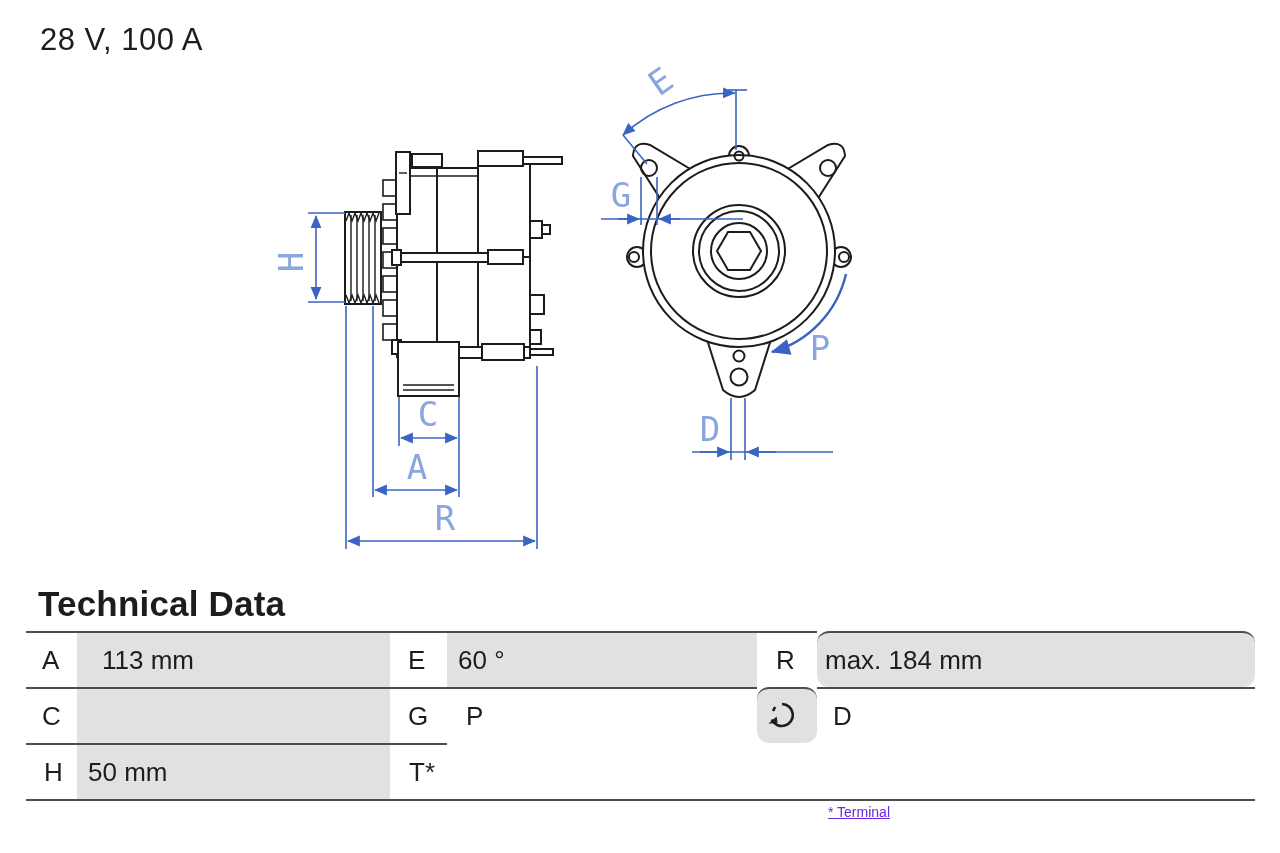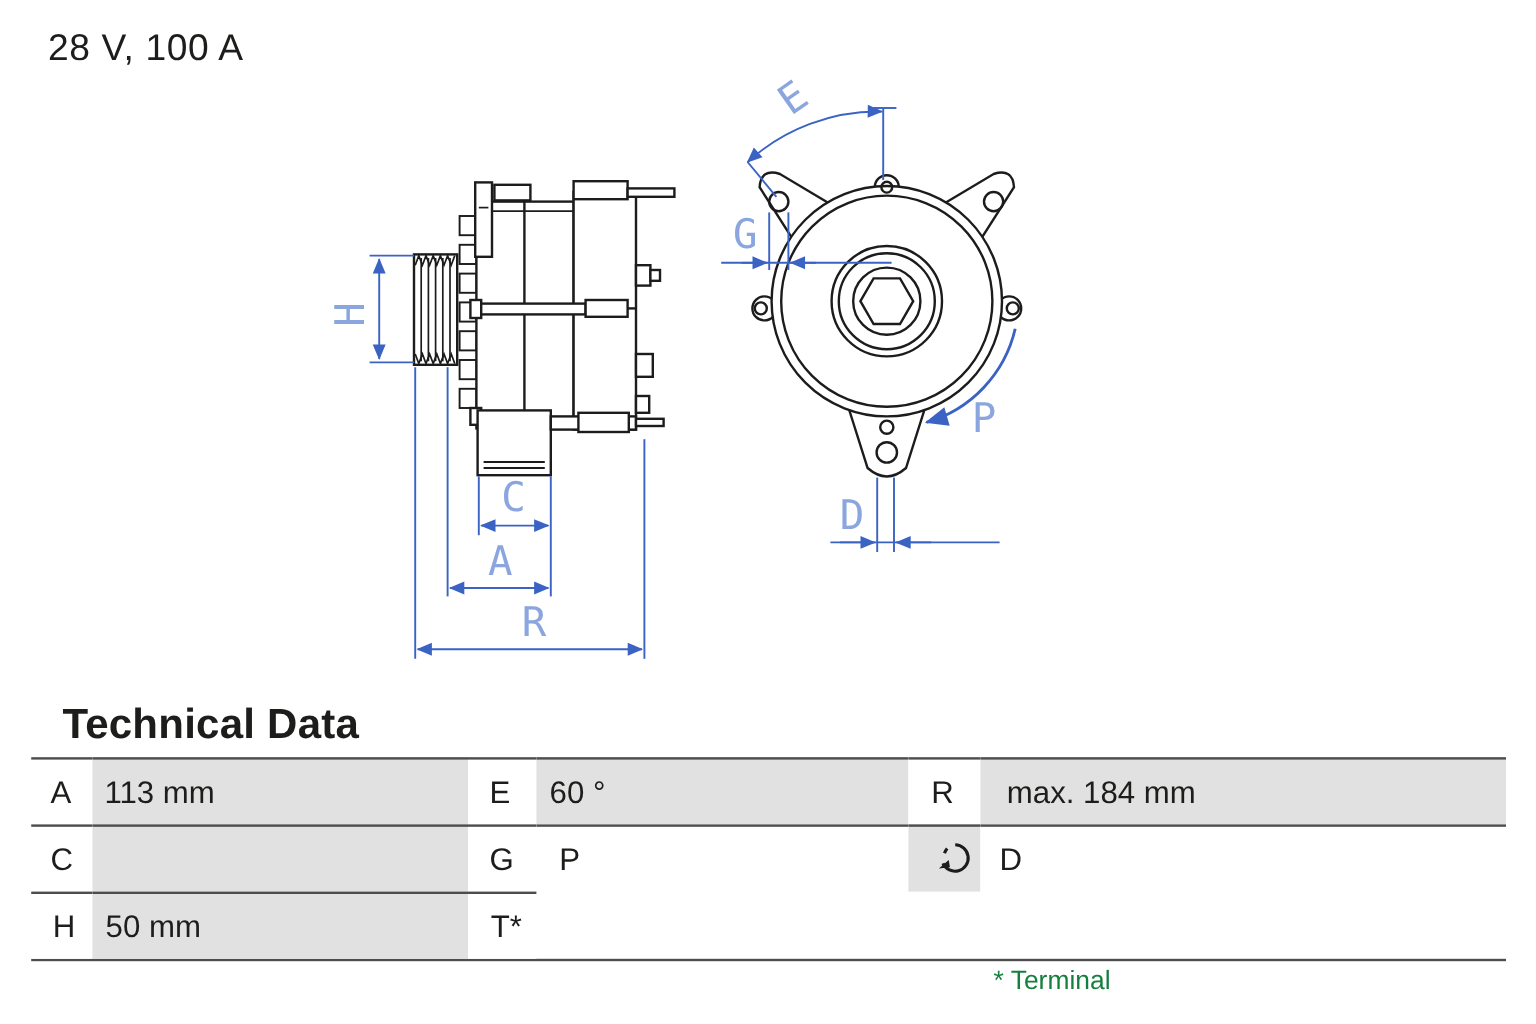--- a/index.html
+++ b/index.html
@@ -5,42 +5,42 @@
   html,body{margin:0;padding:0;}
   body{
     width:1280px;height:853px;background:#ffffff;position:relative;overflow:hidden;
     font-family:"Liberation Sans", sans-serif;color:#1d1d1b;
   }
   .rating{
     position:absolute;left:40px;top:22px;font-size:31px;letter-spacing:0.5px;
   }
   .diagram-svg{position:absolute;left:0;top:0;}
   .tech-title{
-    position:absolute;left:38px;top:584px;font-size:35px;font-weight:bold;letter-spacing:0.2px;margin-left:14px;
+    position:absolute;left:38px;top:584px;font-size:35px;font-weight:bold;letter-spacing:0.2px;
   }
   .tech-table{
     position:absolute;left:26px;top:631px;width:1229px;
     display:grid;grid-template-columns:51px 313px 57px 310px 60px 438px;
     border-bottom:2px solid #4d4d4d;
   }
   .cell{
     box-sizing:border-box;height:56px;border-top:2px solid #4d4d4d;
     display:flex;align-items:center;font-size:26px;white-space:nowrap;overflow:hidden;
   }
   .lbl{background:#ffffff;}
   .lbl.c1{padding-left:16px;}
   .lbl.c2{padding-left:18px;}
   .lbl.c3{padding-left:19px;}
   .val{background:#e1e1e1;}
-  .val.v1{padding-left:10px;}
+  .val.v1{padding-left:25px;}
   .val.v2{padding-left:11px;}
-  .val.v3{padding-left:22px;}
+  .val.v3{padding-left:8px;border-radius:12px;}
   .p-icon{display:inline-flex;align-items:center;}
   .footnote{
-    position:absolute;left:828px;top:804px;font-size:22px;color:#15803d;
+    position:absolute;left:828px;top:804px;font-size:14px;color:#6d28d9;text-decoration:underline;
   }
 </style>
 </head>
 <body>
 
 <div>
 
   <div class="rating">28 V, 100 A</div>
 
   <svg class="diagram-svg" width="1280" height="580" viewBox="0 0 1280 580">

